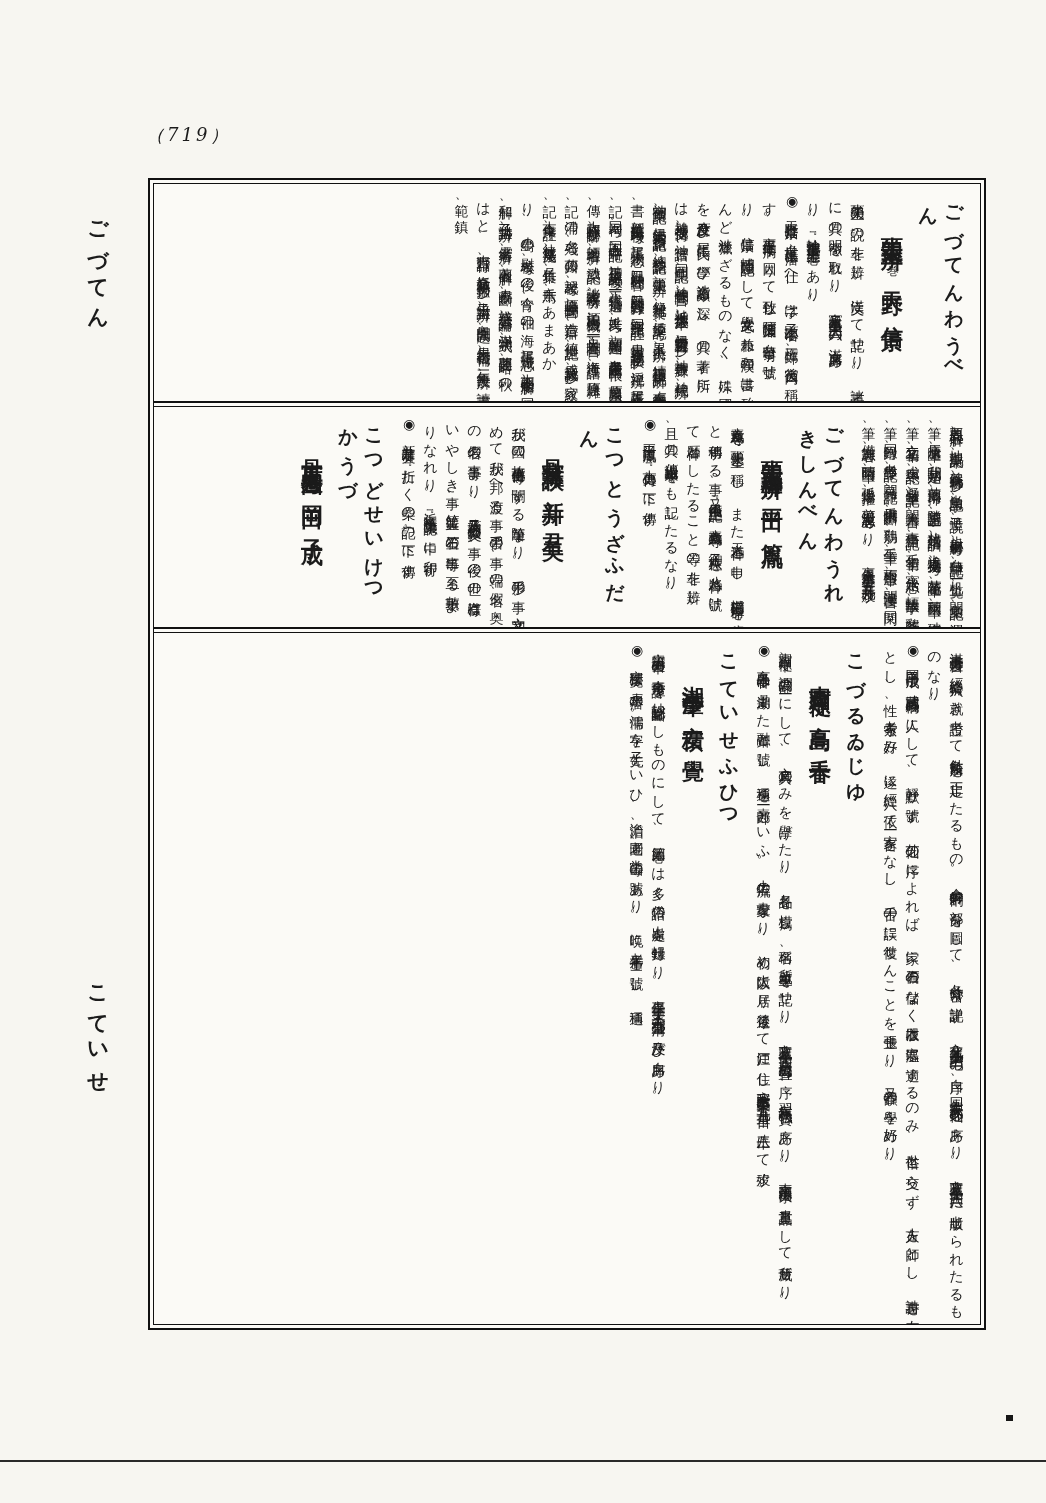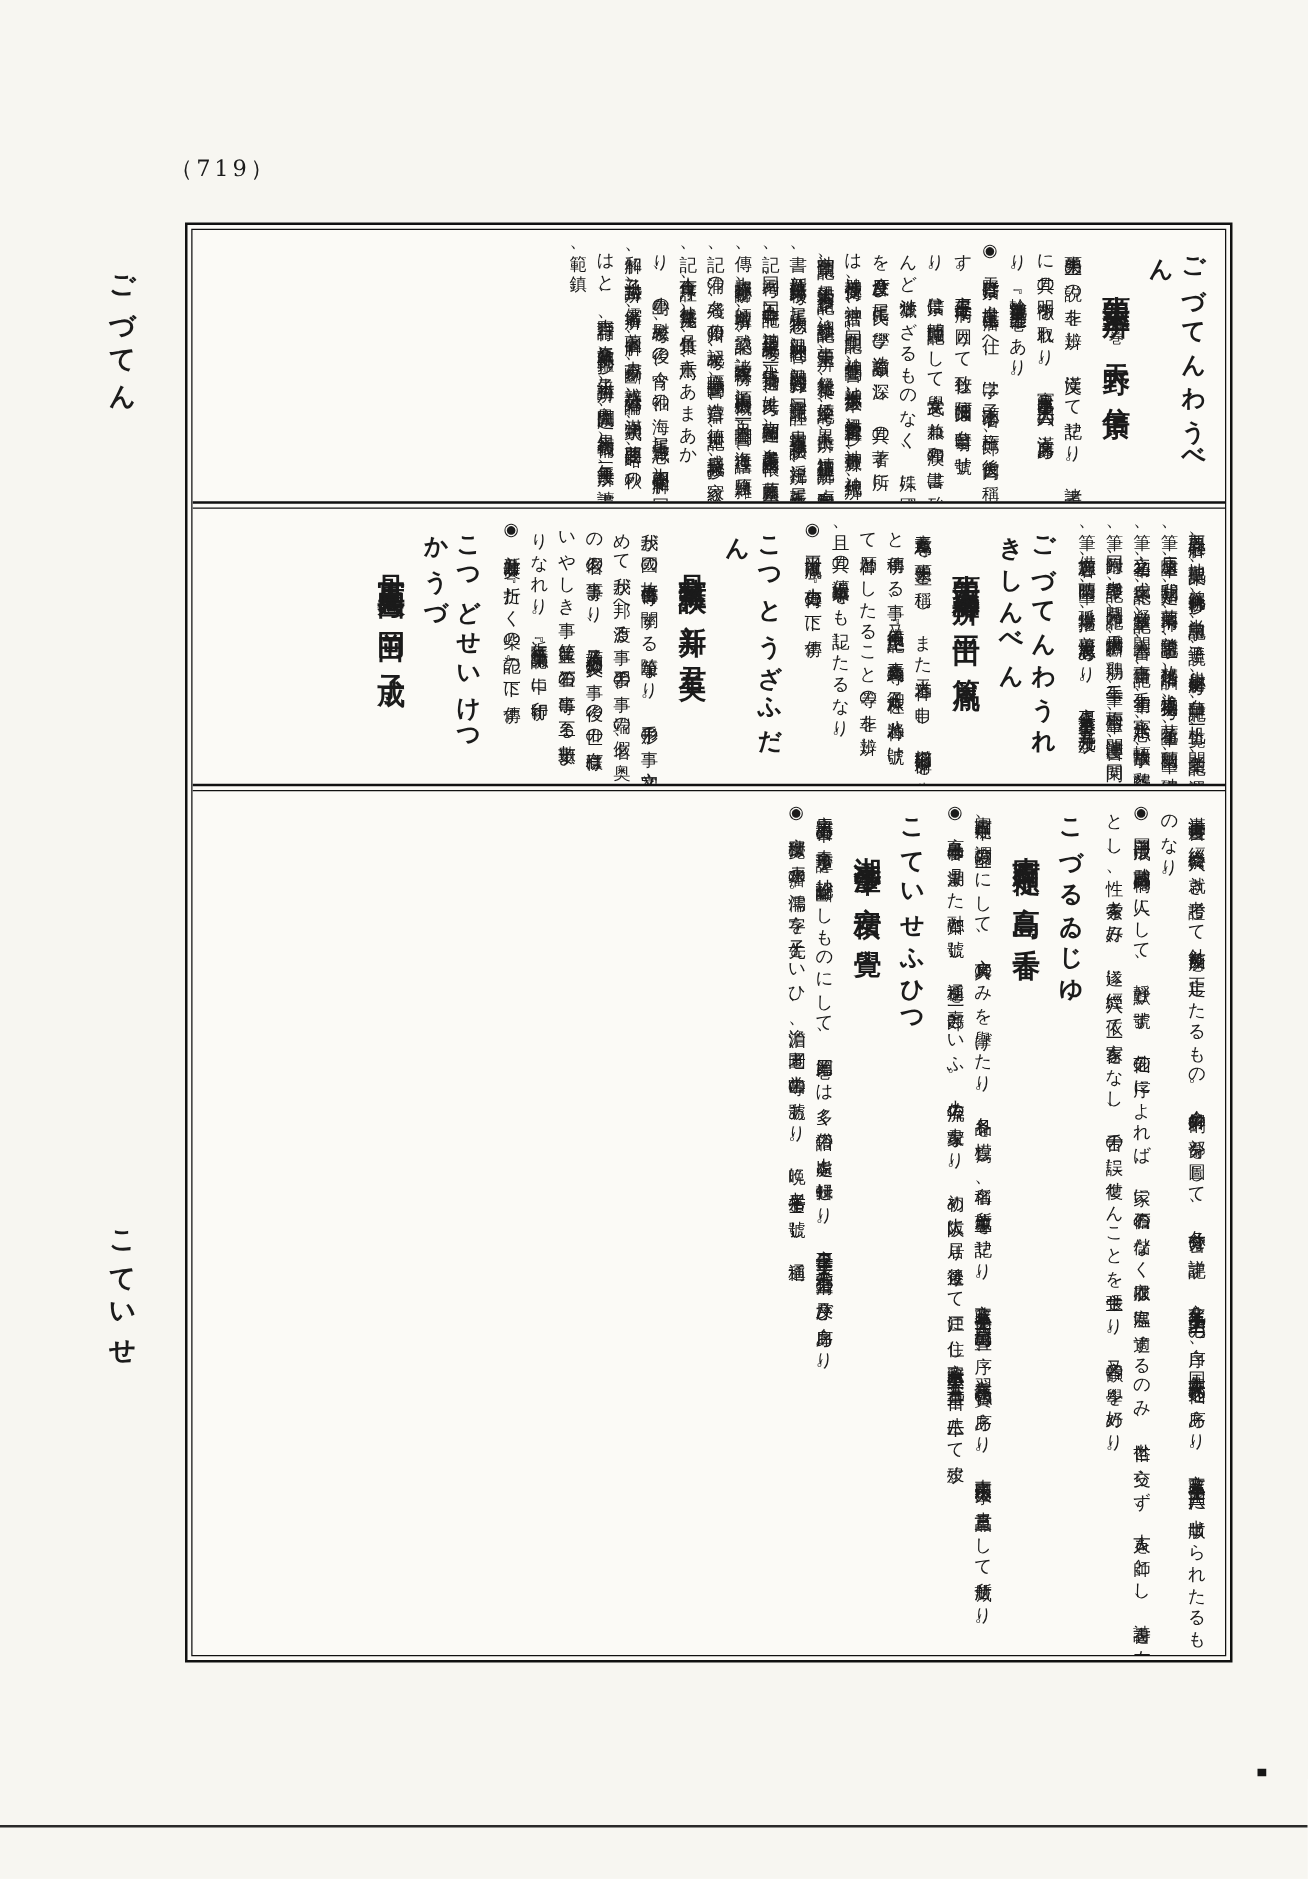--- a/index.html
+++ b/index.html
@@ -3,22 +3,22 @@
 <meta charset="utf-8">
 <style>
   html,body{margin:0;padding:0;}
   body{
     width:1046px;height:1503px;position:relative;
     background:#f7f6f1;color:#1b1b1b;
     font-family:"DejaVu Serif","Liberation Serif",serif;
     overflow:hidden;
   }
   .pageno{
-    position:absolute;left:136px;top:123px;
-    font-size:18px;letter-spacing:3px;
+    position:absolute;left:146px;top:123px;
+    font-size:18px;letter-spacing:3px;font-style:italic;
   }
   .guide{
     position:absolute;left:84px;
     writing-mode:vertical-rl;text-orientation:upright;
     font-size:21px;font-weight:bold;letter-spacing:5px;
   }
   .guide-top{top:206px;}
   .guide-bottom{top:970px;}
   .frame{
     position:absolute;left:148px;top:178px;width:838px;height:1152px;

